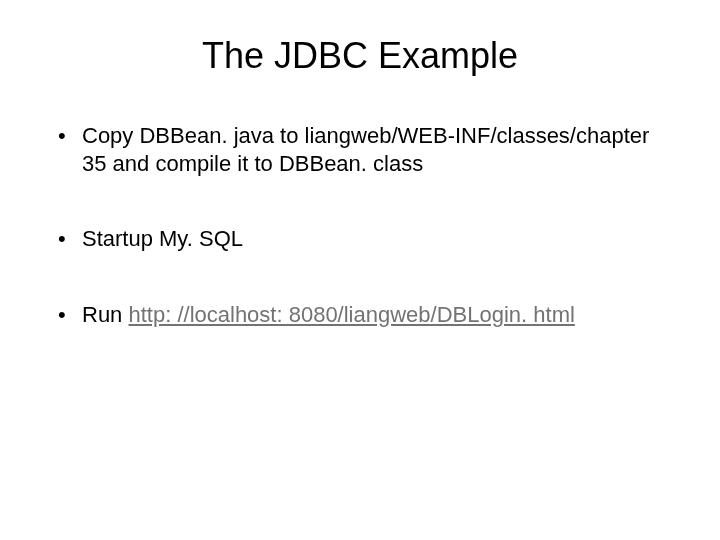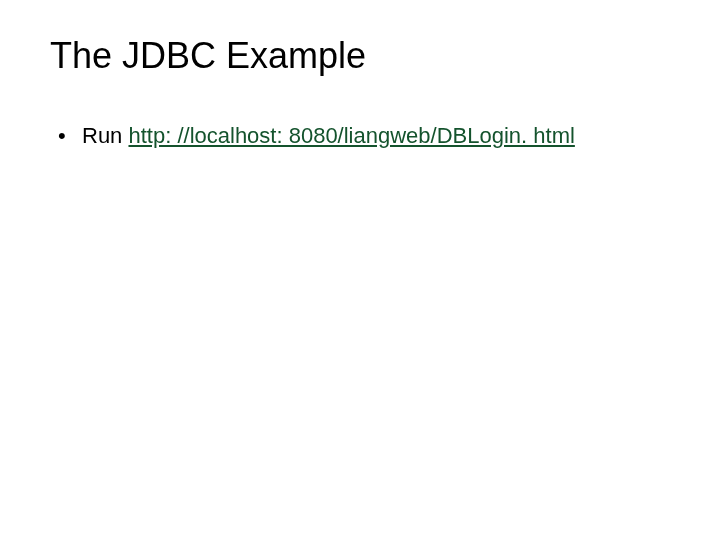--- a/index.html
+++ b/index.html
@@ -11,21 +11,21 @@
       width: 720px;
       height: 540px;
       background: #ffffff;
       font-family: Arial, Helvetica, sans-serif;
       color: #000000;
       padding: 30px 50px;
     }
     .title {
       font-size: 36px;
       font-weight: normal;
-      text-align: left;
+      text-align: center;
       margin-bottom: 45px;
       margin-top: 5px;
     }
     ul {
       list-style: none;
       padding-left: 0;
     }
     li {
       font-size: 22px;
       line-height: 1.25;
@@ -34,26 +34,32 @@
       position: relative;
     }
     li::before {
       content: "•";
       position: absolute;
       left: 8px;
       top: 0;
       font-size: 22px;
     }
     .link {
-      color: #14532d;
+      color: #737373;
       text-decoration: underline;
     }
   </style>
 </head>
 <body>
 
 <h1 class="title">The JDBC Example</h1>
 
 <ul>
   <li>
+    <span>Copy DBBean. java to liangweb/WEB-INF/classes/chapter 35 and compile it to DBBean. class</span>
+  </li>
+  <li>
+    <span>Startup My. SQL</span>
+  </li>
+  <li>
     <span>Run </span><span class="link">http: //localhost: 8080/liangweb/DBLogin. html</span>
   </li>
 </ul>
 
 </body></html>

